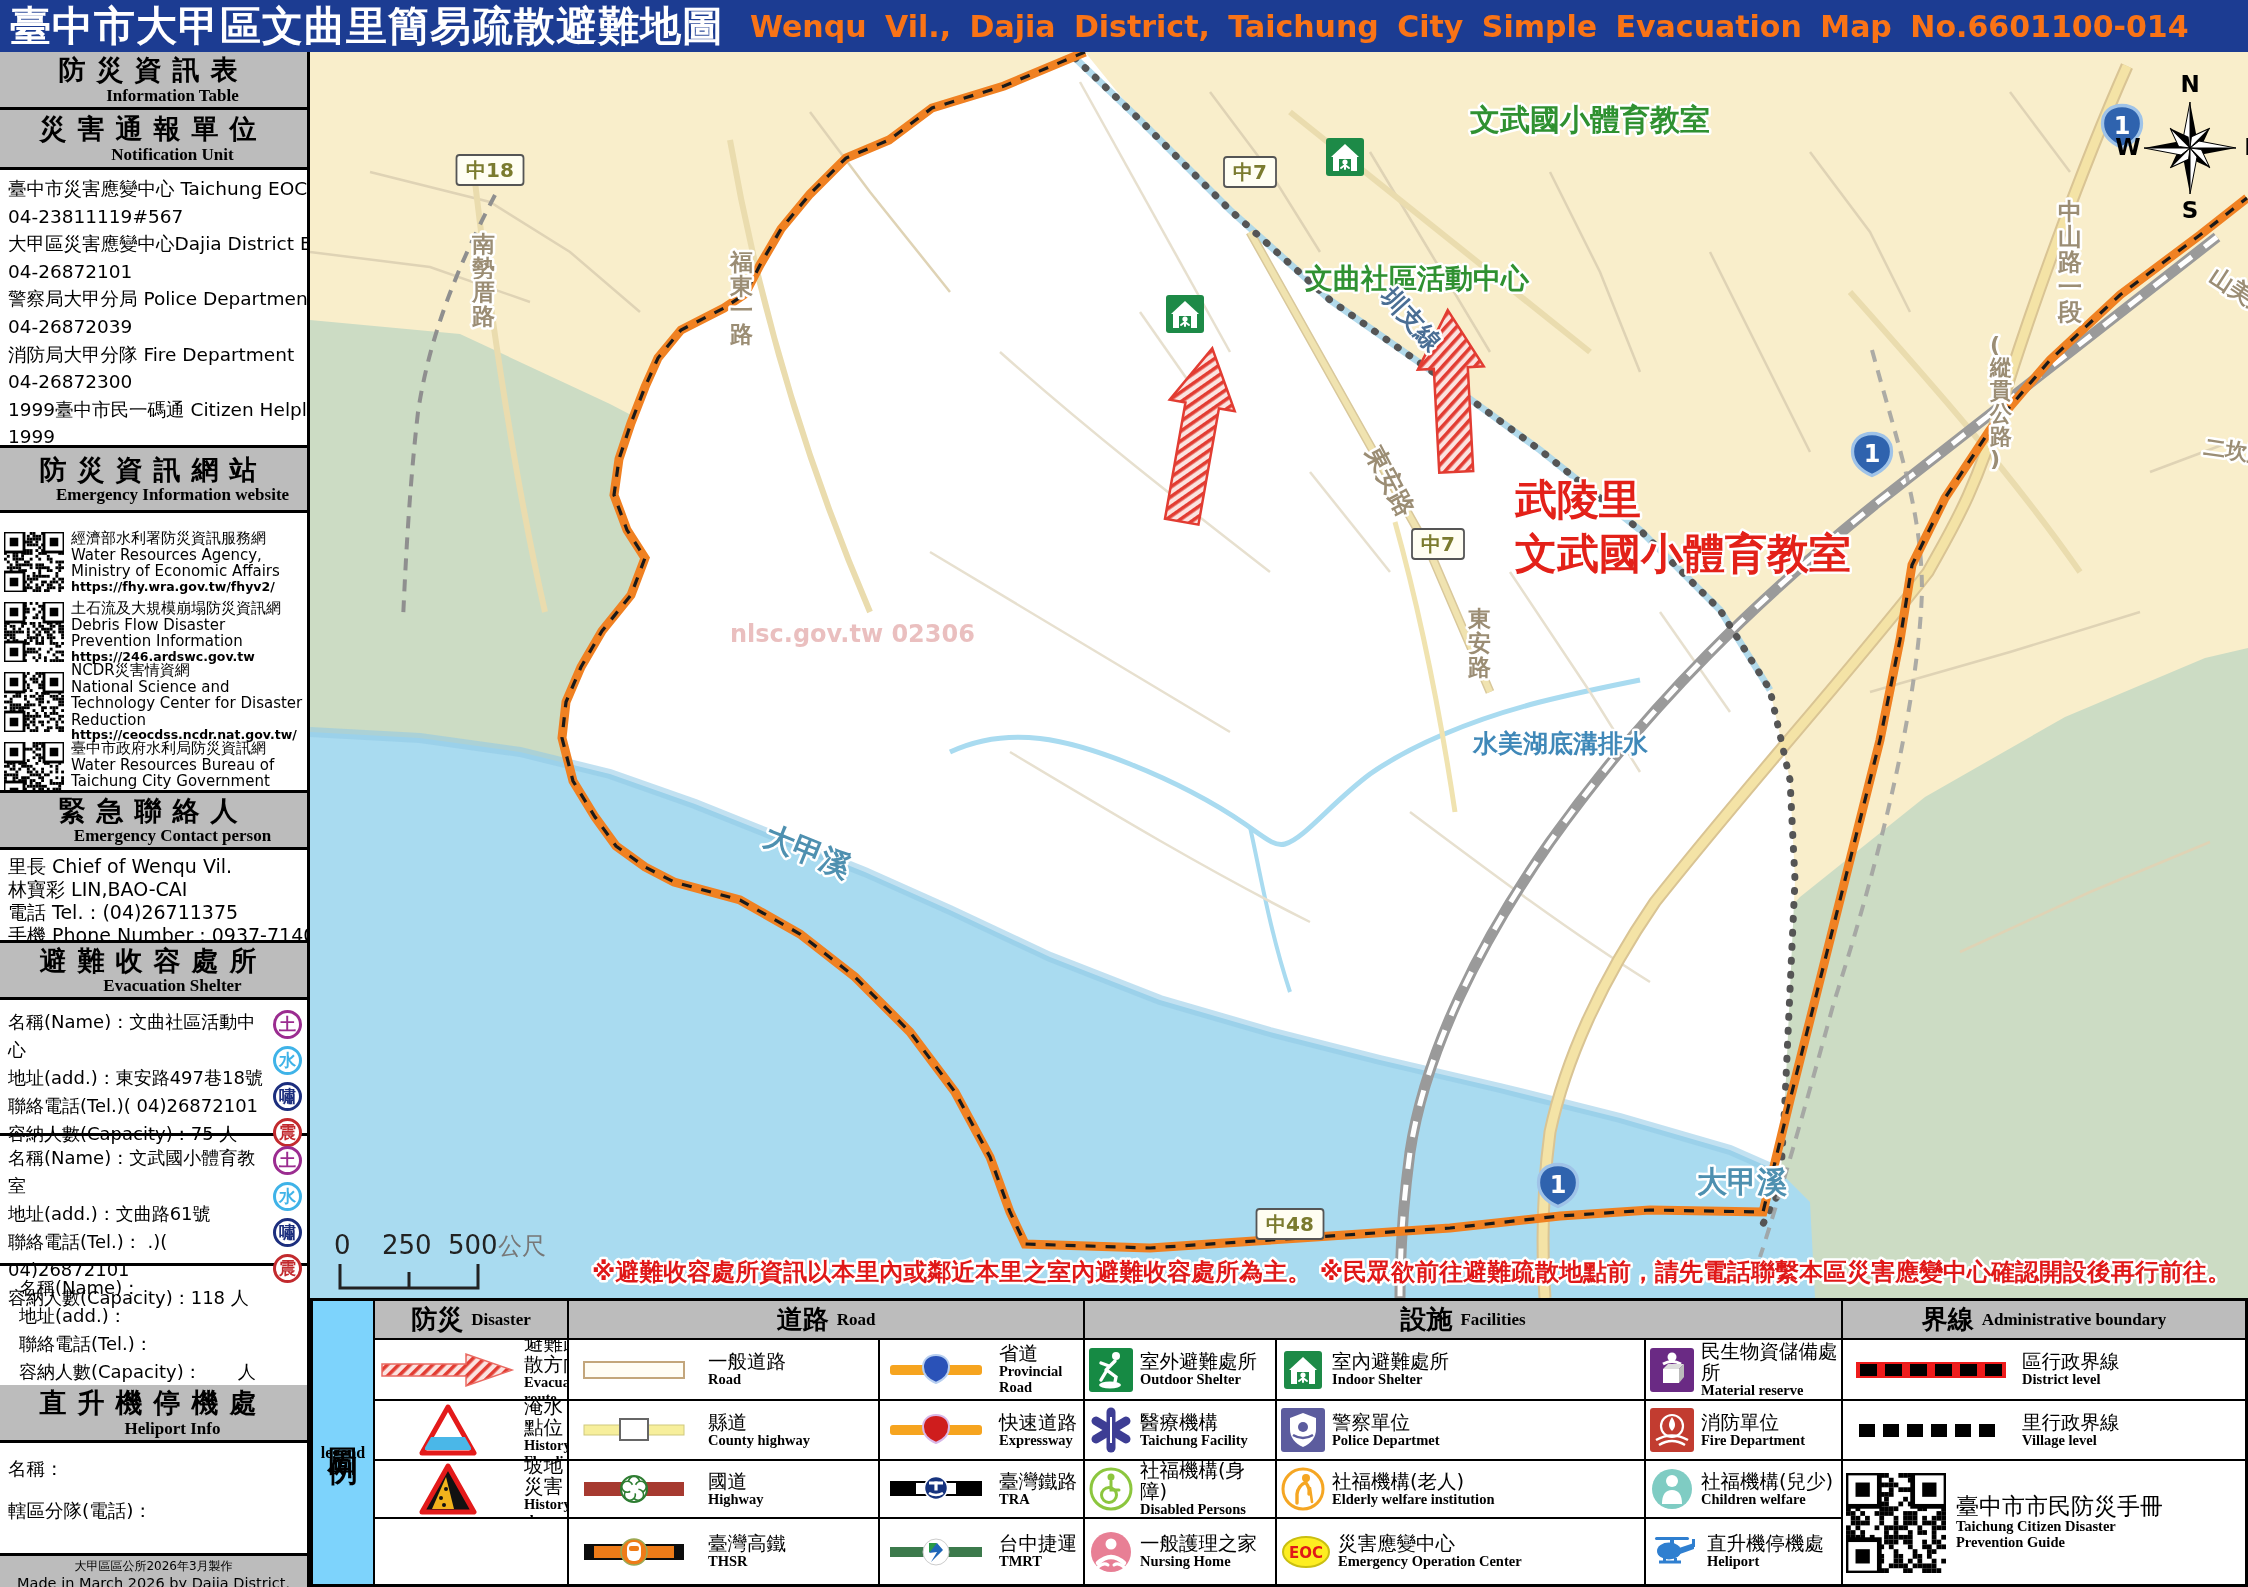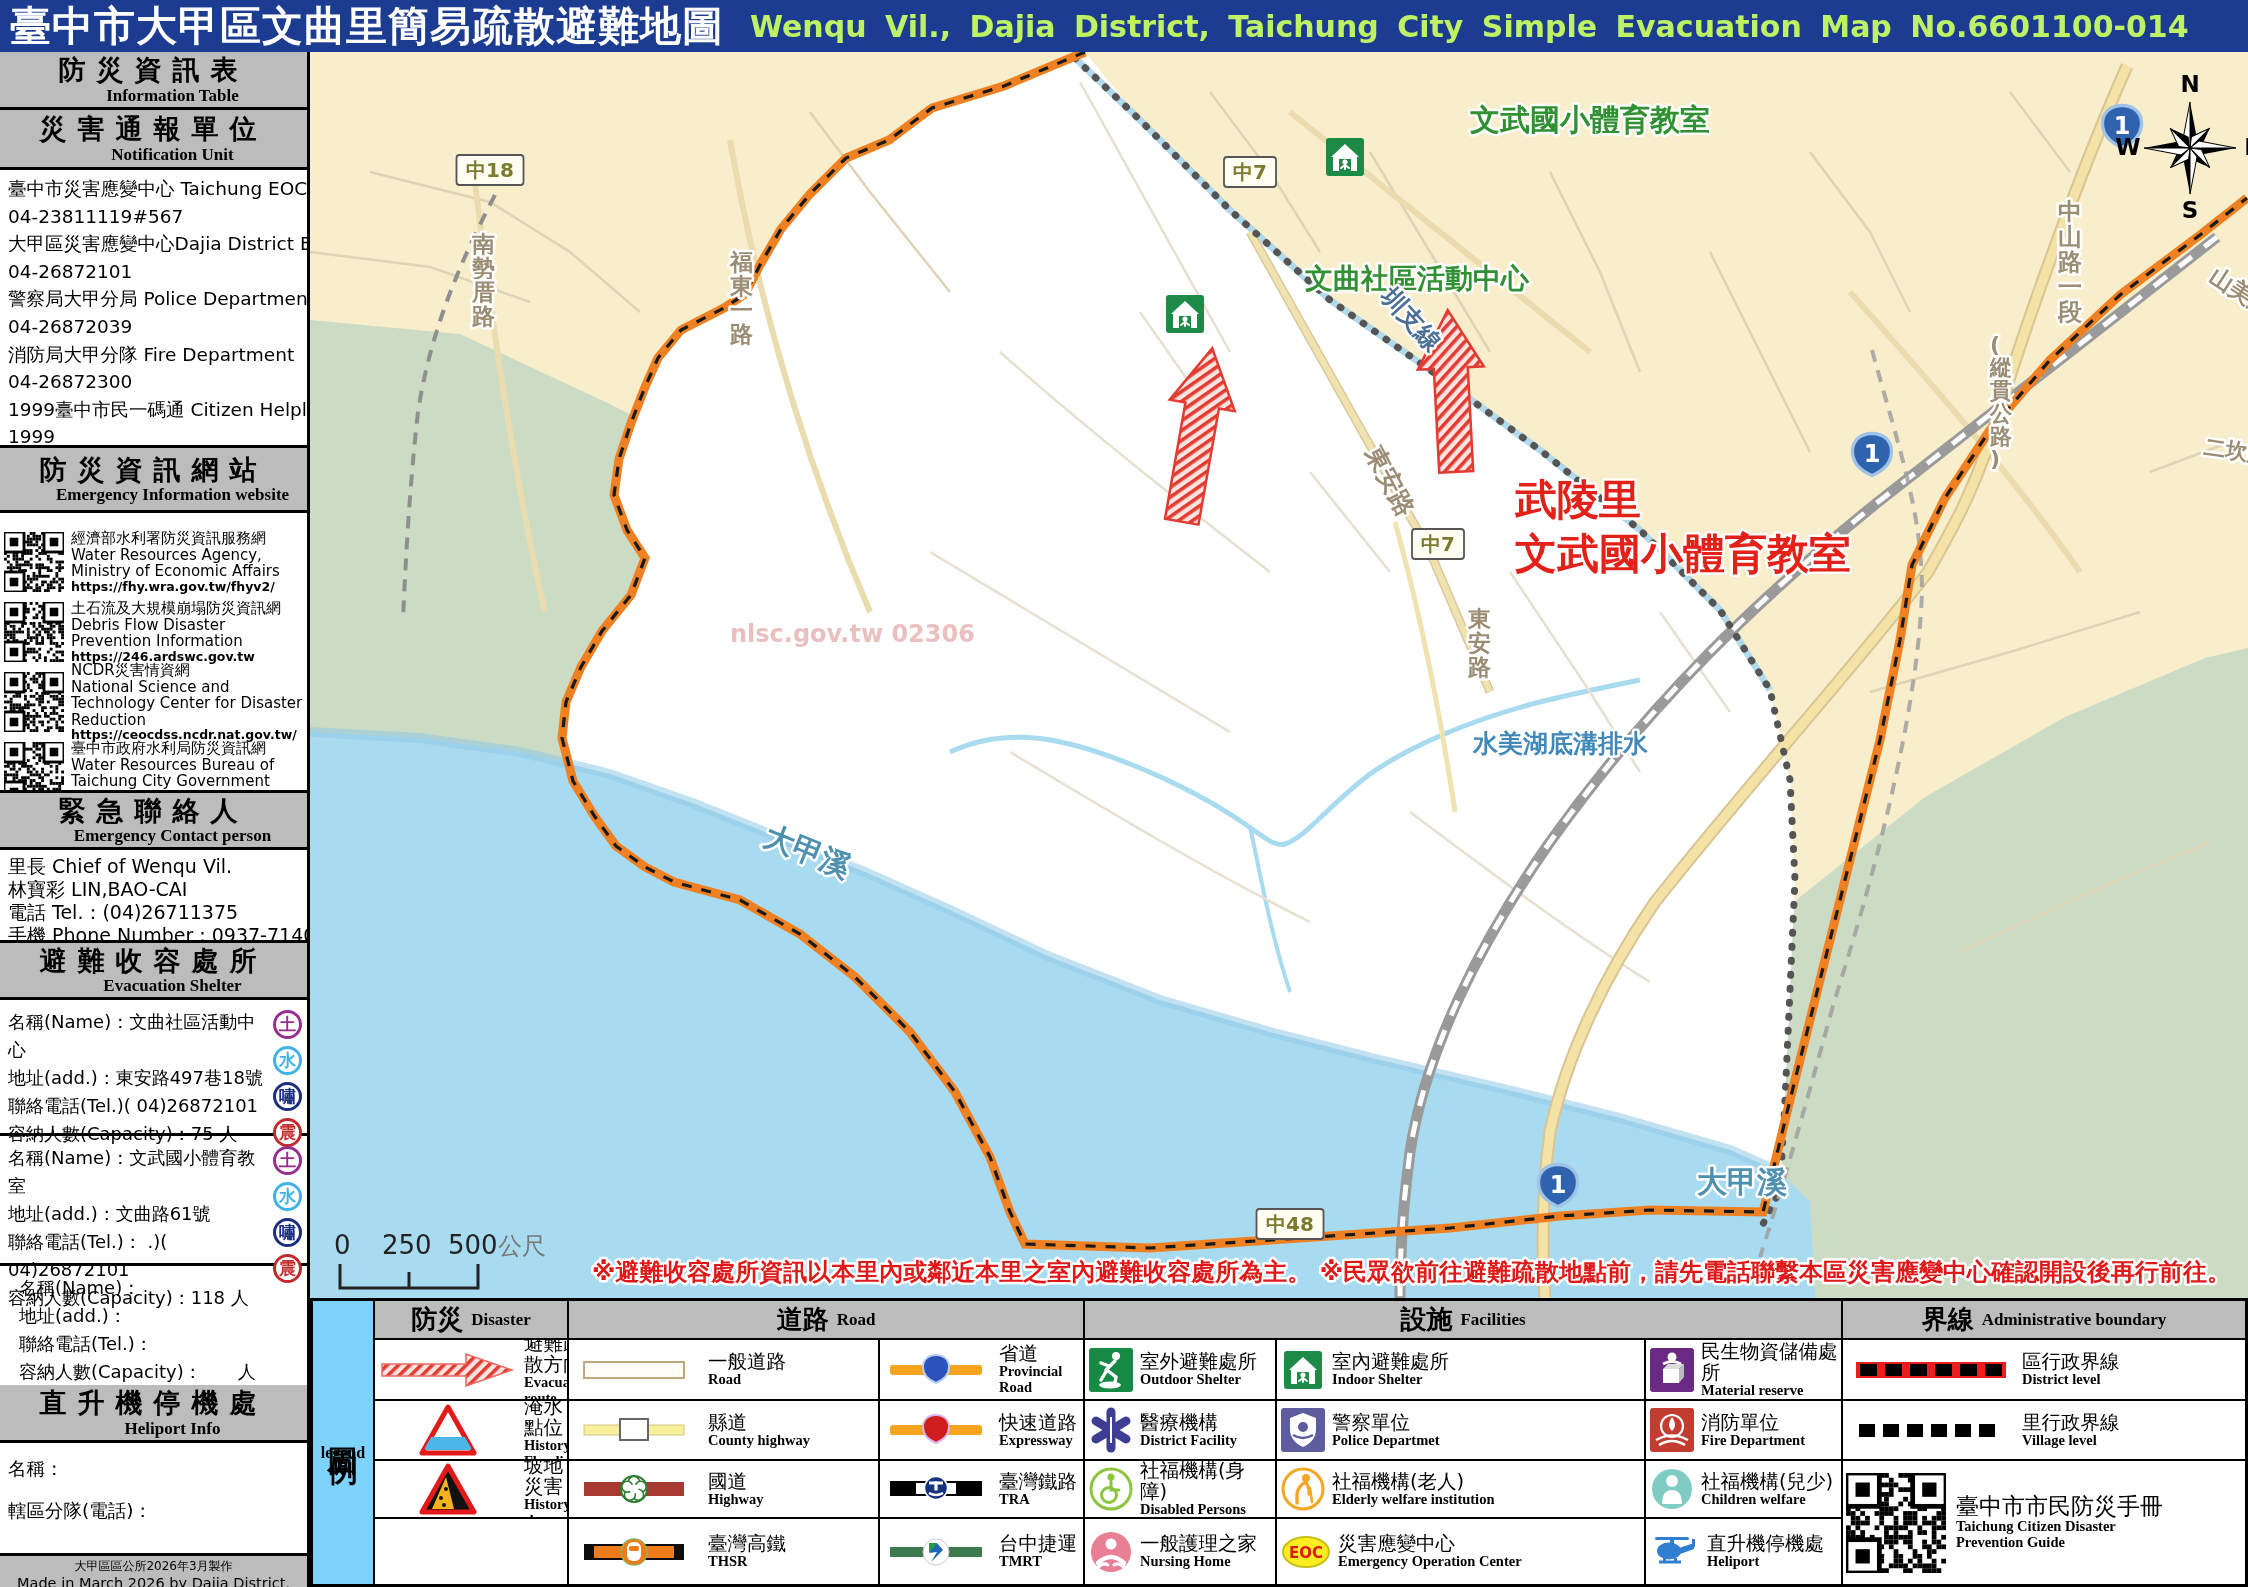--- a/index.html
+++ b/index.html
@@ -3,21 +3,21 @@
 <meta charset="utf-8">
 <style>
   html,body{margin:0;padding:0;background:#888;}
   .screen{position:relative;width:2248px;height:1587px;background:#fff;overflow:hidden;
           font-family:"DejaVu Sans","Liberation Sans",sans-serif;color:#000;}
   
   .titlebar{position:absolute;left:0;top:0;width:2248px;height:52px;background:#1c3c92;
             display:flex;align-items:center;padding-left:10px;box-sizing:border-box;
             border-bottom:2px solid #0d2songs;}
   .titlebar .t-zh{color:#fff;font-size:41px;font-weight:800;letter-spacing:1px;white-space:nowrap;}
-  .titlebar .t-en{color:#bef264;font-size:30px;font-weight:700;margin-left:26px;word-spacing:8px;white-space:nowrap;}
+  .titlebar .t-en{color:#f97316;font-size:30px;font-weight:700;margin-left:26px;word-spacing:8px;white-space:nowrap;}
   
   .sidebar{position:absolute;left:0;top:52px;width:310px;height:1535px;background:#fff;
            border-right:3px solid #000;box-sizing:border-box;display:flex;flex-direction:column;}
   .sec{border-bottom:3px solid #000;box-sizing:border-box;overflow:hidden;flex:none;}
   .sec-head{background:#bcbcbc;text-align:center;display:flex;flex-direction:column;justify-content:center;}
   .sec-head .zh{font-size:27px;font-weight:800;letter-spacing:11px;line-height:1.2;}
   .sec-head .en{font-family:"Liberation Serif","DejaVu Serif",serif;font-weight:700;font-size:17px;line-height:1.05;padding-left:38px;}
   .sec-body{padding:5px 8px;box-sizing:border-box;}
   .sb-line{font-size:18.5px;line-height:27.6px;white-space:nowrap;}
   .site-row{display:flex;gap:7px;height:70px;align-items:center;}
@@ -1192,21 +1192,21 @@
             <g stroke="#3d3d94" stroke-width="9" stroke-linecap="round">
               <path d="M23,5 L23,41"></path>
               <path d="M8,14 L38,32"></path>
               <path d="M8,32 L38,14"></path>
             </g>
             <path d="M23,10 L23,36" stroke="#fff" stroke-width="2"></path>
           </svg>
         </span>
       <span class="l-txt">
           <span class="l-zh">醫療機構</span>
-          <span class="l-en">District  Facility</span>
+          <span class="l-en">Taichung  Facility</span>
         </span>
     </div>
     <div class="lcell" style="grid-area:4/5/5/6">
       <span class="sym">
         <svg width="46" height="46">
             <circle cx="23" cy="23" r="20" fill="#fff" stroke="#8cc63e" stroke-width="3"></circle>
           <circle cx="23" cy="11" r="3.5" fill="#8cc63e"></circle>
             <path d="M23,15 L23,24 L31,24" stroke="#8cc63e" stroke-width="3" fill="none" stroke-linecap="round"></path>
           <circle cx="21" cy="29" r="7.5" fill="none" stroke="#8cc63e" stroke-width="3"></circle>
           </svg>

